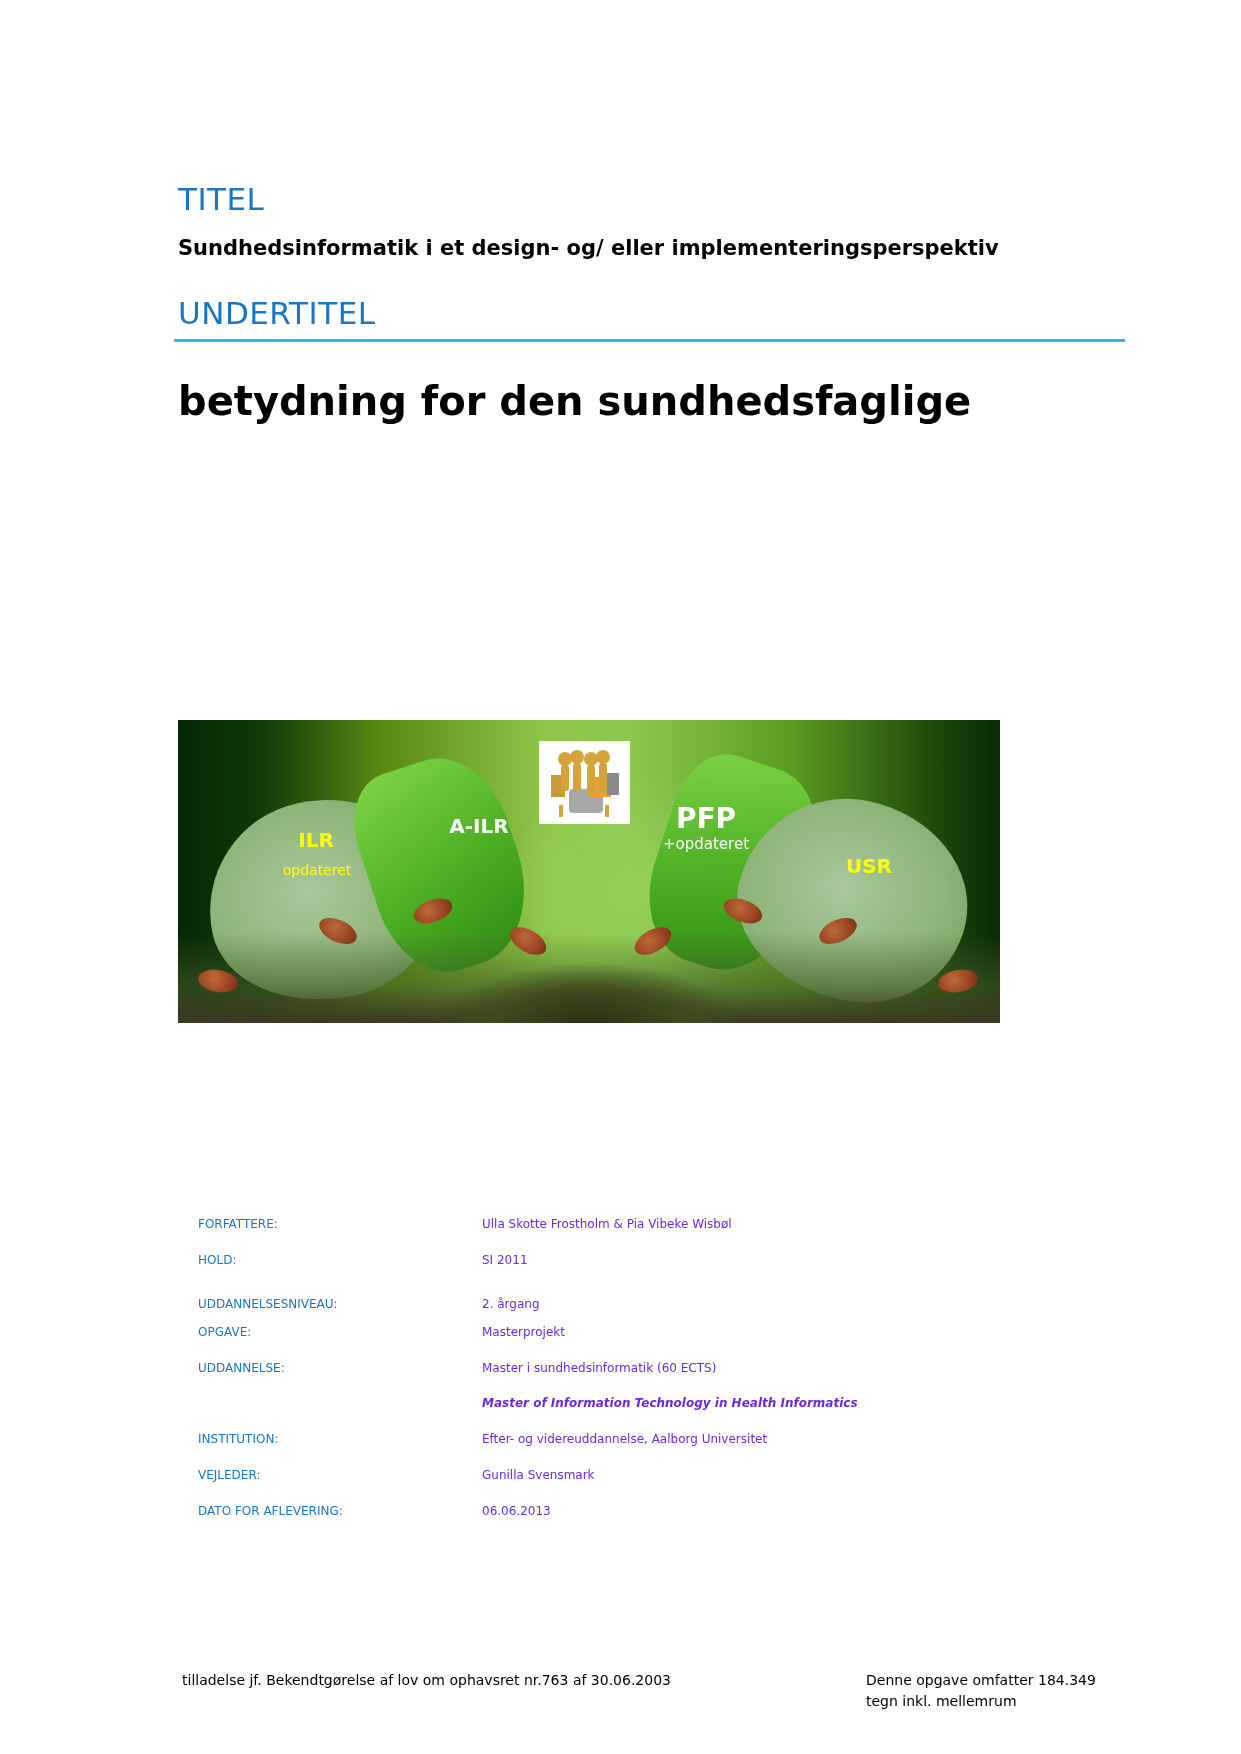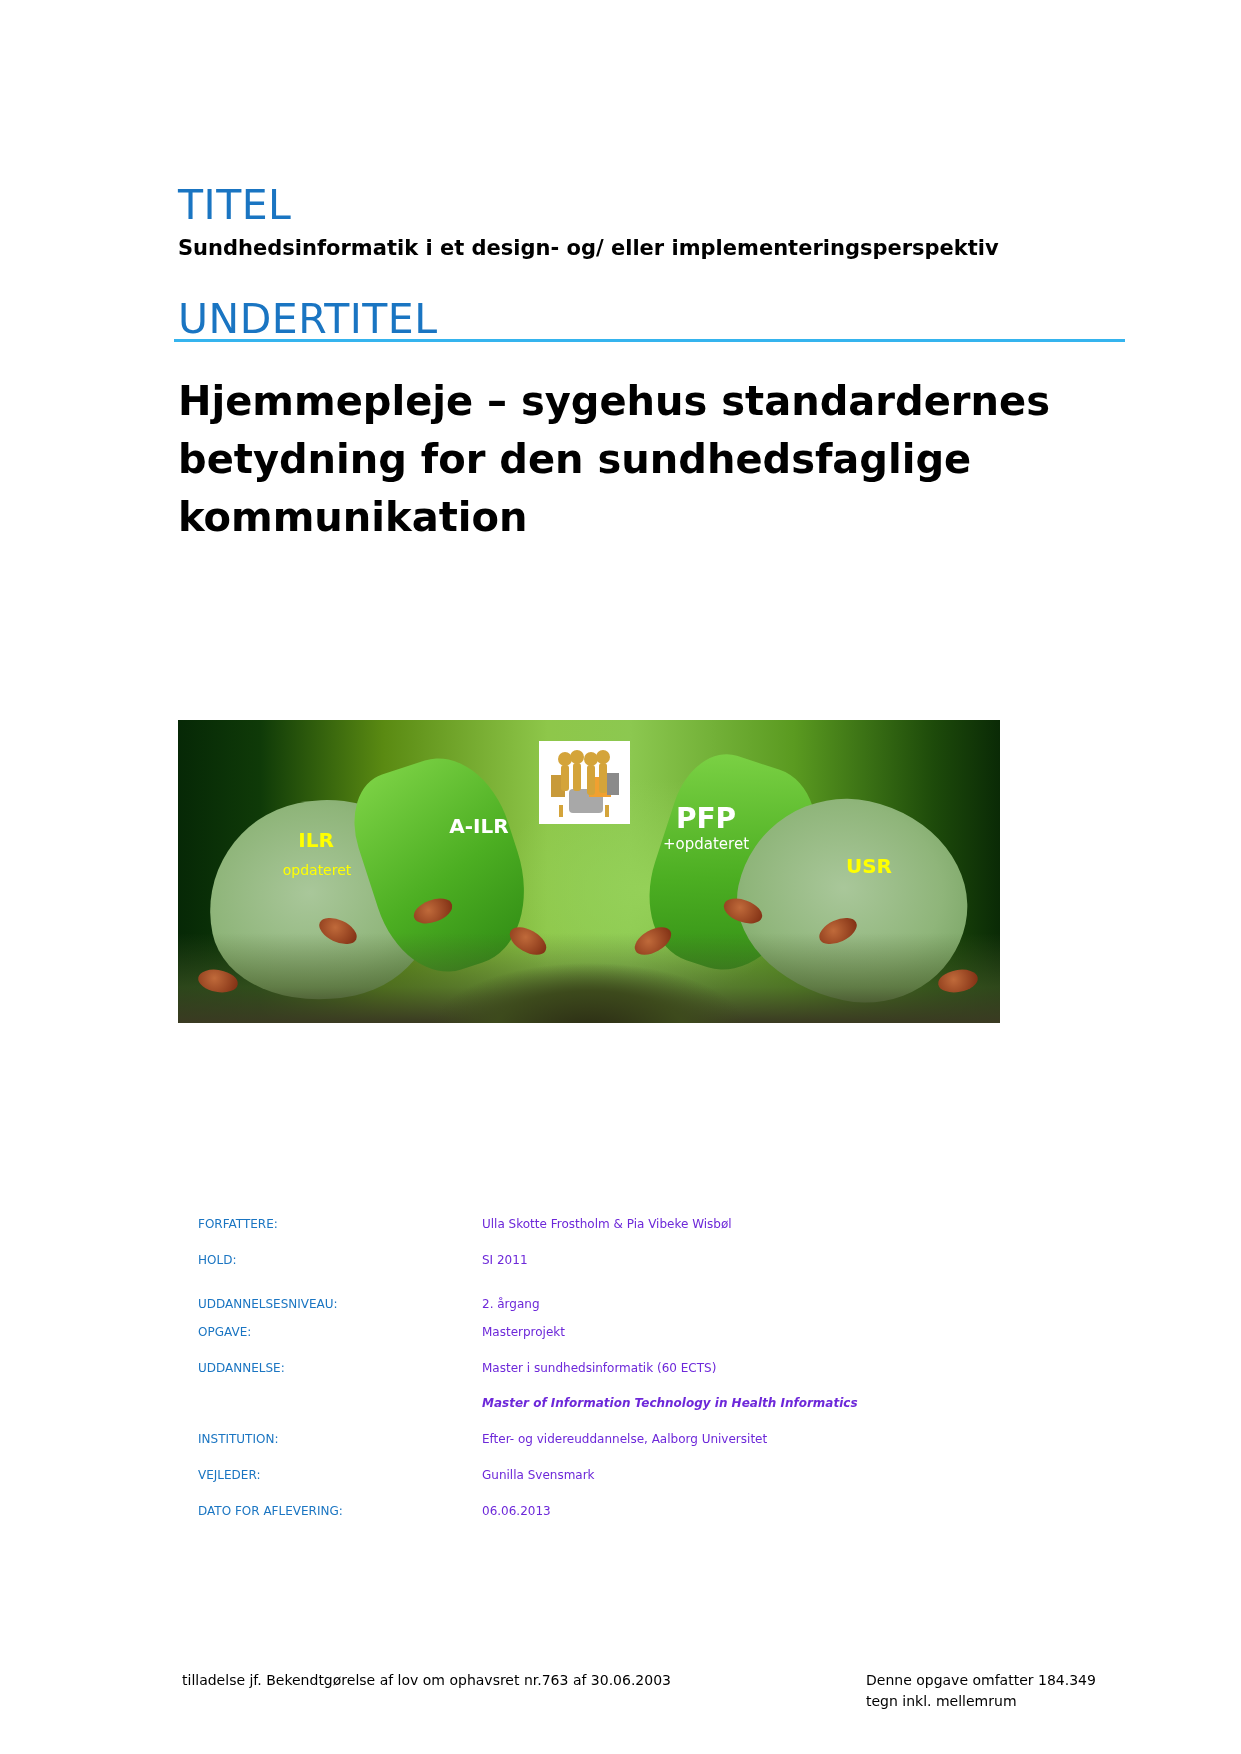--- a/index.html
+++ b/index.html
@@ -1,21 +1,21 @@
 <!DOCTYPE html>
 <html><head>
 <meta charset="utf-8">
 <style>
   html, body { margin: 0; padding: 0; background: #ffffff; }
   body {
     width: 1241px; height: 1754px; position: relative; overflow: hidden;
     font-family: "DejaVu Sans", sans-serif; color: #000;
   }
   .abs { position: absolute; white-space: nowrap; }
-  .blue-heading { color: #1a75c2; font-weight: normal; font-size: 41px; letter-spacing: 0.5px; }
+  .blue-heading { color: #1a75c2; font-weight: normal; font-size: 31px; letter-spacing: 0.5px; }
   #titel-label { left: 178px; top: 181px; }
   #titel-value { left: 178px; top: 236px; font-size: 21px; font-weight: bold; }
   #undertitel-label { left: 178px; top: 295px; }
   #rule { left: 174px; top: 339px; width: 951px; height: 3px; background: #35b4ee; }
   #main-title {
     left: 178px; top: 372px; font-size: 40px; font-weight: bold; line-height: 58px;
     white-space: normal; width: 960px;
   }
   #main-title div { white-space: nowrap; }
 
@@ -56,23 +56,21 @@
 </style>
 </head>
 <body>
 
 <div class="abs blue-heading" id="titel-label">TITEL</div>
 <div class="abs" id="titel-value">Sundhedsinformatik i et design- og/ eller implementeringsperspektiv</div>
 <div class="abs blue-heading" id="undertitel-label">UNDERTITEL</div>
 <div class="abs" id="rule"></div>
 
 <div class="abs" id="main-title">
-  <div>Hjemmepleje –  sygehus standardernes</div>
   <div>betydning for den sundhedsfaglige</div>
-  <div>kommunikation</div>
 </div>
 
 <div class="abs" id="cover-image">
 
   <div class="leaf pale" style="left:30px;  top:80px;  width:230px; height:200px; transform:rotate(-12deg);"></div>
   <div class="leaf bright" style="left:190px; top:40px;  width:150px; height:210px; transform:rotate(-18deg);"></div>
   <div class="leaf bright" style="left:480px; top:40px;  width:150px; height:210px; transform:rotate(18deg);"></div>
   <div class="leaf pale" style="left:560px; top:80px;  width:230px; height:200px; transform:rotate(12deg);"></div>
   <div class="ground"></div>
 

